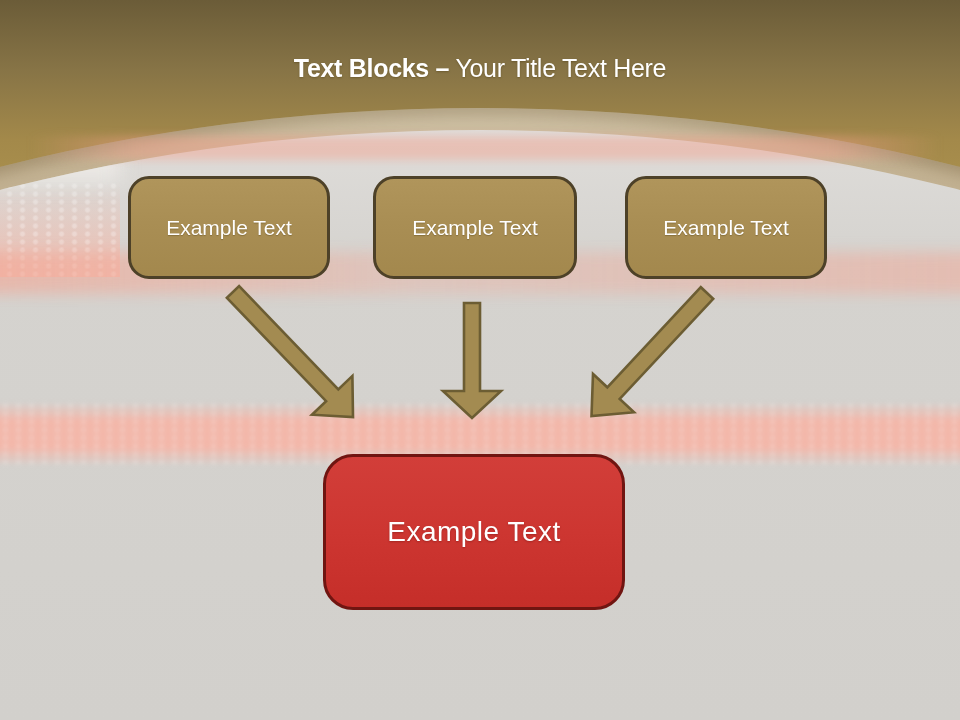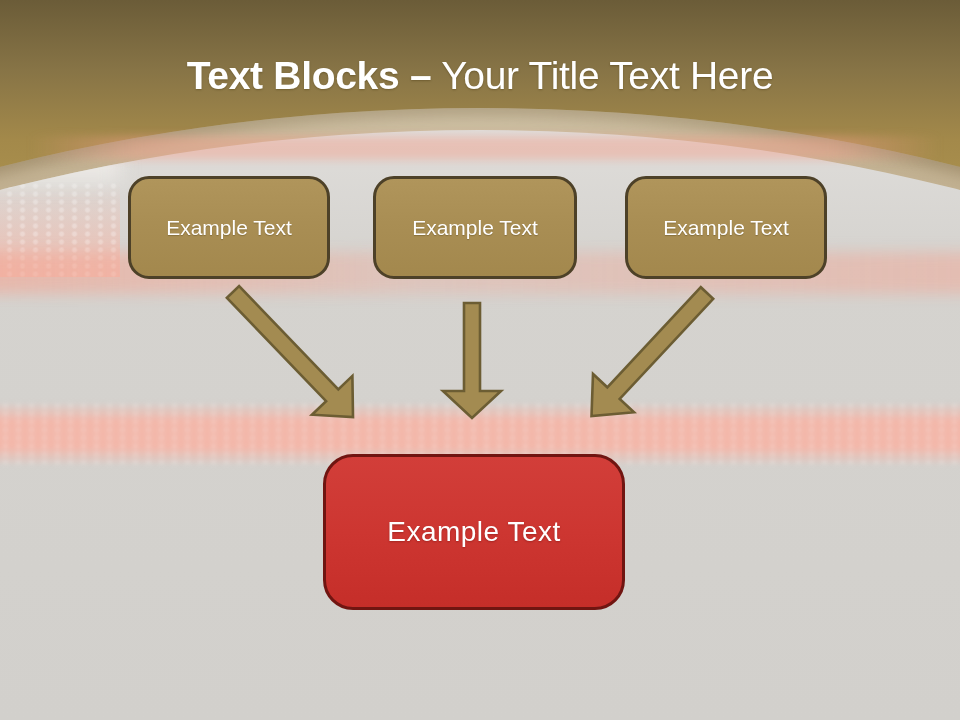--- a/index.html
+++ b/index.html
@@ -76,21 +76,21 @@
     pointer-events: none;
   }
 
   
   .title {
     position: absolute;
     left: 0; top: 54px; width: 100%;
     margin: 0;
     text-align: center;
     color: #ffffff;
-    font-size: 39px;
+    font-size: 25px;
     font-weight: 400;
     letter-spacing: -0.3px;
     text-shadow: 0 1px 2px rgba(60,45,10,0.35);
   }
   .title .em { font-weight: 700; }
 
   
   .tan-box {
     position: absolute;
     top: 176px; height: 103px; width: 202px;

